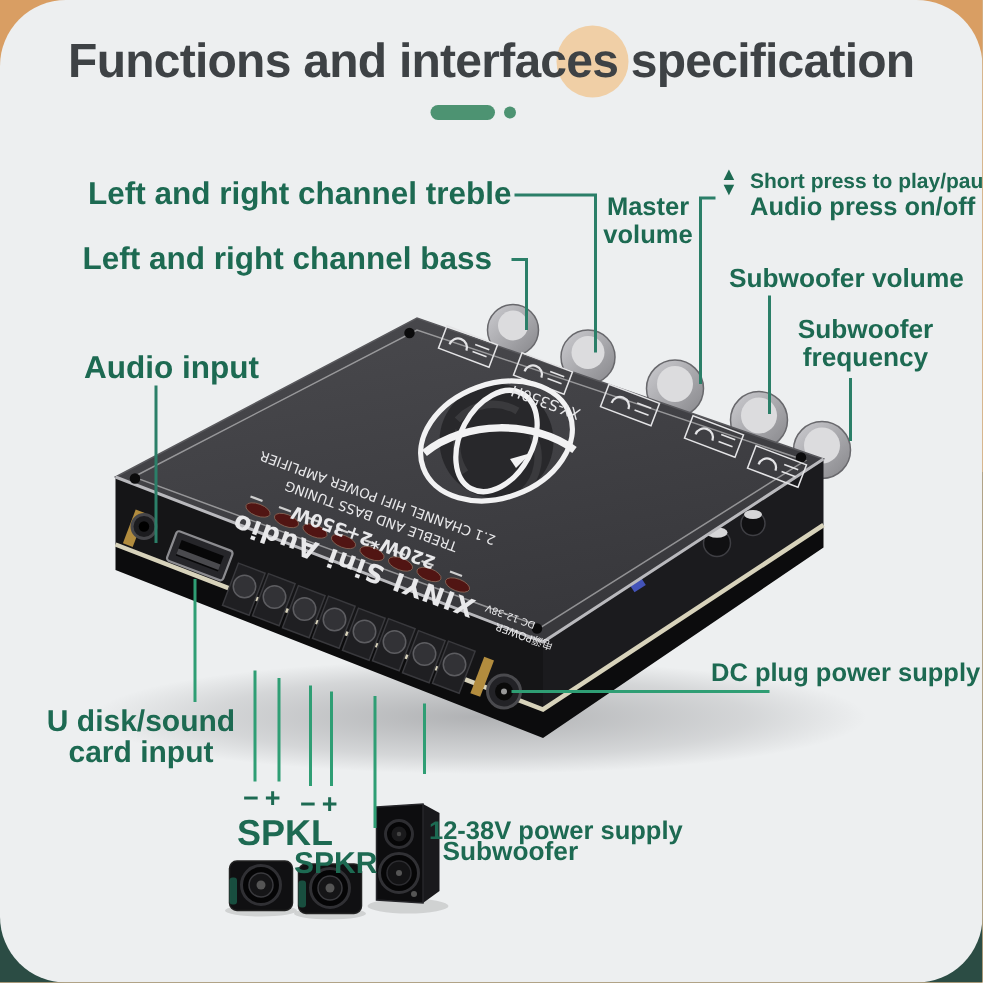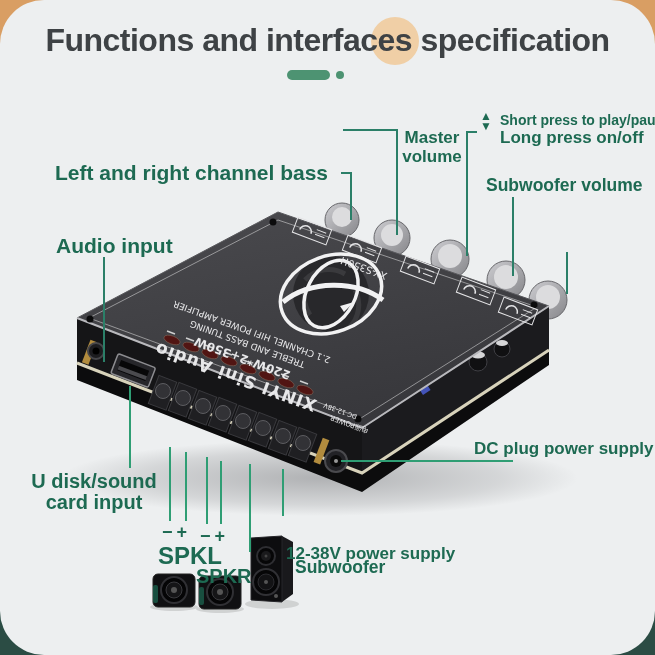--- a/index.html
+++ b/index.html
@@ -255,30 +255,32 @@
       <path class="cline2" d="M130,386 V468"></path>
       <path class="cline2" d="M170,447 V521"></path>
       <path class="cline2" d="M186,452 V521"></path>
       <path class="cline2" d="M207,457 V524"></path>
       <path class="cline2" d="M221,461 V524"></path>
       <path class="cline2" d="M250,464 V552"></path>
       <path class="cline2" d="M283,469 V516"></path>
     </g>
   </svg>
 
+  <div class="lbl" style="left:55px;top:118px;width:286px;text-align:right;font-size:21px;">Left and right channel treble</div>
   <div class="lbl" style="left:55px;top:161px;width:286px;text-align:left;font-size:21px;">Left and right channel bass</div>
   <div class="lbl" style="left:56px;top:234px;font-size:21px;">Audio input</div>
   <div class="lbl wrap" style="left:401px;top:128px;width:62px;text-align:center;font-size:17px;line-height:19px;">Master volume</div>
   <div class="tri">
     <div>▲</div>
     <div>▼</div>
   </div>
   <div class="lbl" style="left:500px;top:112px;font-size:14px;">Short press to play/pause</div>
-  <div class="lbl" style="left:500px;top:128px;font-size:17px;">Long press on/off</div>
+  <div class="lbl" style="left:500px;top:128px;font-size:17px;">Audio press on/off</div>
   <div class="lbl" style="left:486px;top:175px;font-size:17.5px;">Subwoofer volume</div>
+  <div class="lbl wrap" style="left:519px;top:210px;width:116px;text-align:center;font-size:17.5px;line-height:19px;">Subwoofer frequency</div>
   <div class="lbl" style="left:474px;top:439px;font-size:17px;">DC plug power supply</div>
   <div class="lbl wrap" style="left:24px;top:471px;width:140px;text-align:center;font-size:20px;line-height:21px;">U disk/sound card input</div>
   <div class="lbl" style="left:162px;top:522px;font-size:18px;letter-spacing:4px;">−+</div>
   <div class="lbl" style="left:158px;top:542px;font-size:24px;">SPKL</div>
   <div class="lbl" style="left:200px;top:526px;font-size:18px;letter-spacing:4px;">−+</div>
   <div class="lbl" style="left:196px;top:546px;font-size:20px;margin-top:19px;">SPKR</div>
   <div class="lbl" style="left:286px;top:519px;font-size:17px;margin-top:25px;">12-38V power supply</div>
   <div class="lbl" style="left:295px;top:557px;font-size:17.5px;">Subwoofer</div>
 </div>
 

